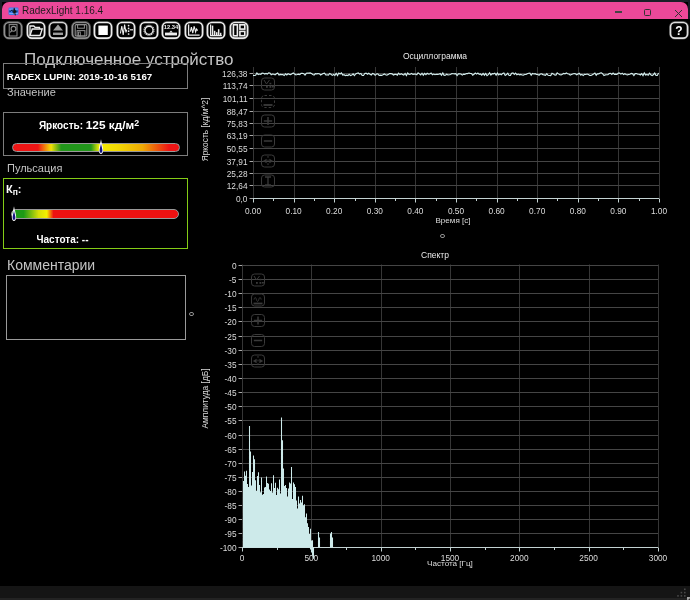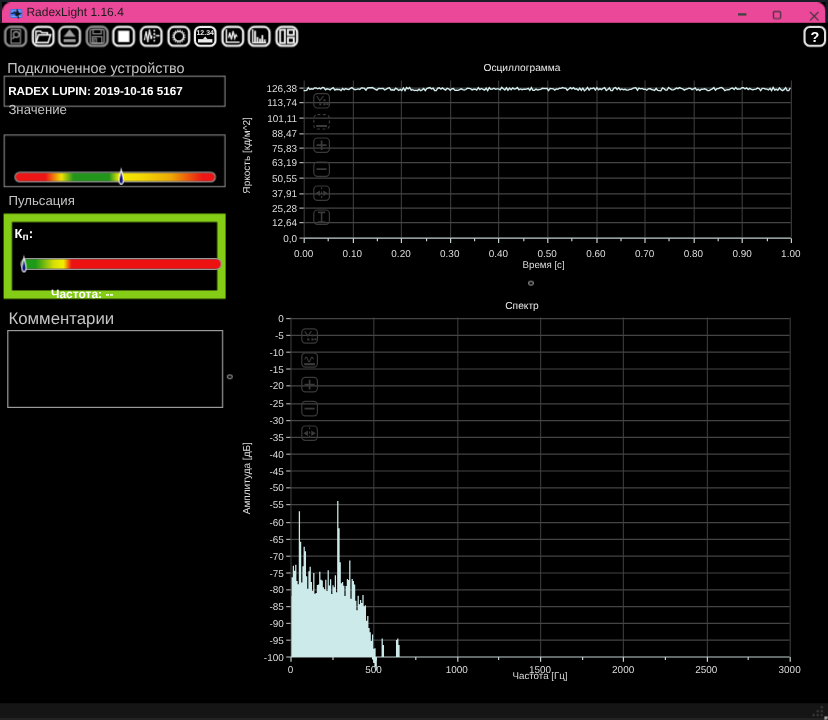--- a/index.html
+++ b/index.html
@@ -122,35 +122,38 @@
     <rect x="4.4" y="3.8" width="4" height="11" fill="none" stroke="#ededed" stroke-width="1.6"></rect>
     <rect x="10.9" y="3.8" width="4.9" height="4.3" fill="none" stroke="#ededed" stroke-width="1.6"></rect>
     <rect x="10.9" y="10.4" width="4.9" height="4.3" fill="none" stroke="#ededed" stroke-width="1.6"></rect>
   </svg>
 <svg width="20" height="18.6" style="position:absolute;left:668.5px;top:21.3px">
     <rect x="0.4" y="0.4" width="19.2" height="17.8" rx="5.6" stroke="#4a4a4a" stroke-width="0.8" fill="none"></rect>
     <rect x="1.5" y="1.5" width="17" height="15.6" rx="4.4" stroke="#dddddd" stroke-width="1.7" fill="none"></rect>
     <text x="10" y="13.6" fill="#fff" font-size="12" font-weight="bold" text-anchor="middle" font-family="Liberation Sans">?</text>
   </svg>
 
-<div style="position:absolute;left:6px;top:50px;font-size:12px;color:#c4c4c4">Подключенное устройство</div>
+<div style="position:absolute;left:24px;top:50px;font-size:17px;color:#c4c4c4">Подключенное устройство</div>
 <div style="position:absolute;left:3px;top:63px;width:185px;height:26px;border:1px solid #7d7d7d;display:flex;align-items:center;justify-content:center">
   <span style="font-size:9.7px;font-weight:bold;color:#fff;margin-right:32px">RADEX LUPIN: 2019-10-16 5167</span>
 </div>
 <div style="position:absolute;left:7px;top:86px;font-size:11px;color:#c4c4c4">Значение</div>
 <div style="position:absolute;left:3px;top:111.5px;width:185px;height:44px;border:1px solid #7d7d7d">
+  <div style="position:absolute;left:0;top:2px;width:170px;text-align:center;color:#fff;white-space:nowrap">
+    <span style="font-size:10px;font-weight:bold">Яркость: </span><span style="font-size:11.8px;font-weight:bold">125 кд/м<span style="font-size:8.8px;vertical-align:3.5px">2</span></span>
+  </div>
   <div style="position:absolute;left:8px;top:30px;width:168px;height:9px;border:1px solid #999;border-radius:5px;background:linear-gradient(to right,#ed1515 0%,#ed1515 15%,#f2e205 23%,#22961b 29%,#22961b 47%,#f4ec04 52%,#f2d904 63%,#eea904 78%,#ed1515 94%,#ed1515 100%)">
       <div style="position:absolute;left:85.4px;top:-4.2px;width:6px;height:16.5px"><svg width="6" height="16.5">
           <path d="M3 0.3 C3.6 4.4,5.2 8.2,5.2 11.2 C5.2 13.6,4.2 14.9,3 14.9 C1.8 14.9,0.8 13.6,0.8 11.2 C0.8 8.2,2.4 4.4,3 0.3 Z" fill="#fff"></path>
           <path d="M3 4.4 C3.4 7,4.4 9.6,4.4 11.3 C4.4 13,3.8 13.9,3 13.9 C2.2 13.9,1.6 13,1.6 11.3 C1.6 9.6,2.6 7,3 4.4 Z" fill="#15157e"></path>
         </svg></div>
     </div>
 </div>
 <div style="position:absolute;left:7px;top:161.5px;font-size:11px;color:#c4c4c4">Пульсация</div>
-<div style="position:absolute;left:3px;top:177.5px;width:185px;height:71px;border:7px solid #84cc16">
+<div style="position:absolute;left:3px;top:177.5px;width:185px;height:71px;border:1px solid #84cc16">
   <div style="position:absolute;left:2px;top:4.5px;color:#fff;font-size:11px;font-weight:bold">К<span style="font-size:8.5px;vertical-align:-2px">п</span>:</div>
   <div style="position:absolute;left:7px;top:30.5px;width:168px;height:10px;border:1px solid #999;border-radius:5px;background:linear-gradient(to right,#1d9a16 0%,#1d9a16 7%,#d6de09 16%,#f4f000 21%,#ee1111 25%,#ee1111 100%)">
       <div style="position:absolute;left:-1.0px;top:-4.2px;width:6px;height:16.5px"><svg width="6" height="16.5">
           <path d="M3 0.3 C3.6 4.4,5.2 8.2,5.2 11.2 C5.2 13.6,4.2 14.9,3 14.9 C1.8 14.9,0.8 13.6,0.8 11.2 C0.8 8.2,2.4 4.4,3 0.3 Z" fill="#fff"></path>
           <path d="M3 4.4 C3.4 7,4.4 9.6,4.4 11.3 C4.4 13,3.8 13.9,3 13.9 C2.2 13.9,1.6 13,1.6 11.3 C1.6 9.6,2.6 7,3 4.4 Z" fill="#15157e"></path>
         </svg></div>
     </div>
   <div style="position:absolute;left:32.5px;top:55.5px;color:#fff;font-size:10px;font-weight:bold">Частота: --</div>
 </div>
 <div style="position:absolute;left:7px;top:257px;font-size:14px;color:#c4c4c4">Комментарии</div>

